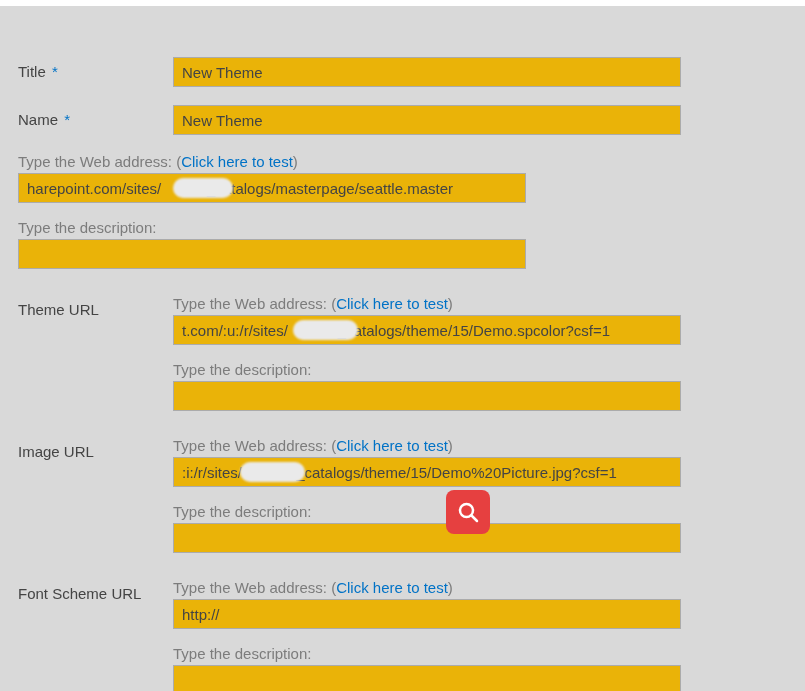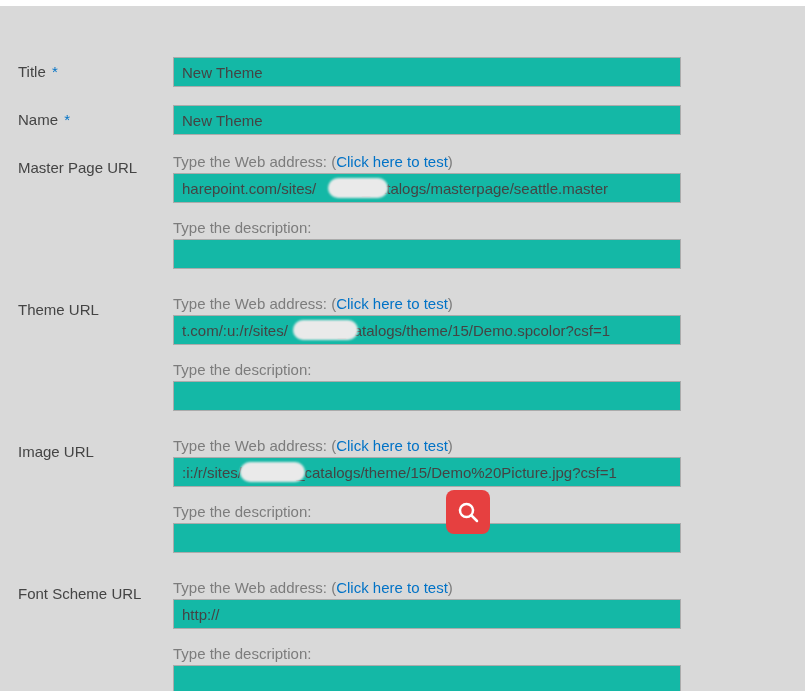--- a/index.html
+++ b/index.html
@@ -50,21 +50,21 @@
       width: 508px;
     }
     input[type="text"] {
       width: 100%;
       height: 30px;
       border: 1px solid #ababab;
       padding: 4px 8px;
       font-family: inherit;
       font-size: 15px;
       color: #444;
-      background: #14b8a6;
+      background: #eab308;
       outline: none;
     }
     .small-input {
       width: 150px !important;
       border-radius: 12px;
     }
     .hint {
       color: #7c7c7c;
       font-size: 15px;
       margin-bottom: 3px;
@@ -152,21 +152,20 @@
     </div>
 
     <div class="row">
       <div class="label-col"><span>Name</span> <span class="req">*</span></div>
       <div class="field-col">
         <input type="text" value="New Theme" style="">
       </div>
     </div>
 
     <div class="row url-block">
-      <div class="label-col">Master Page URL</div>
       <div class="field-col">
         <div class="hint"><span>Type the Web address: (</span><a class="link">Click here to test</a><span>)</span></div>
         <div class="input-wrap">
           <input type="text" value="harepoint.com/sites/          /_catalogs/masterpage/seattle.master" style="">
           <div class="smudge" style="left:155px; top:5px; width:60px;"></div>
         </div>
         <div class="desc-label">Type the description:</div>
         <input type="text" style="">
       </div>
     </div>

